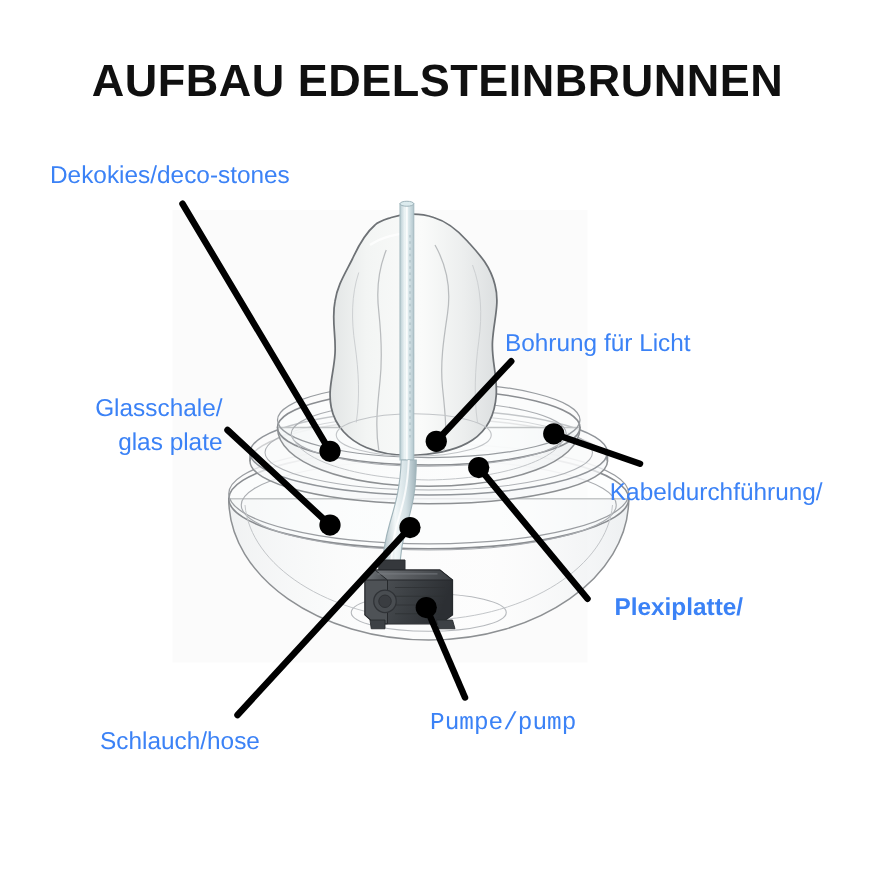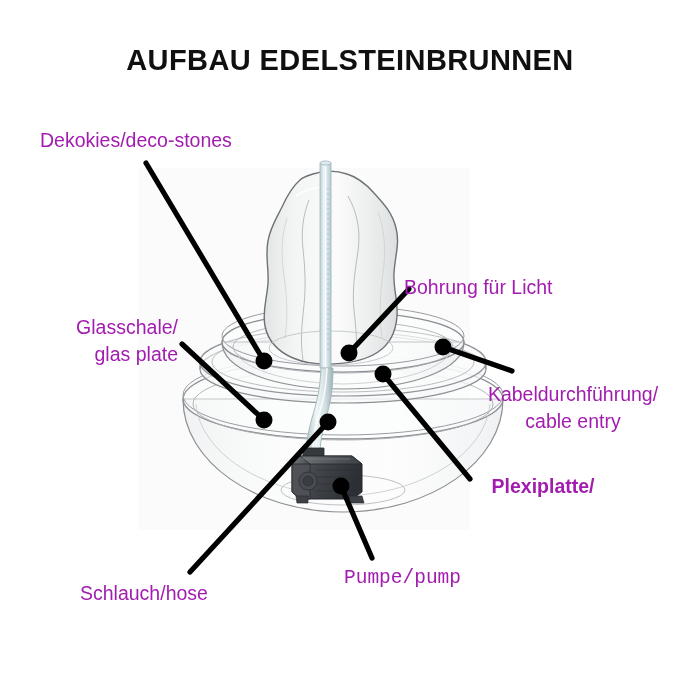--- a/index.html
+++ b/index.html
@@ -21,37 +21,37 @@
     width: 700px;
     height: 700px;
     background: #ffffff;
   }
   .title {
     position: absolute;
     left: 0;
     top: 44px;
     width: 700px;
     text-align: center;
-    font-size: 29px;
+    font-size: 36px;
     font-weight: bold;
     letter-spacing: 0.4px;
     color: #101010;
     font-family: "Liberation Sans", sans-serif;
   }
   .label {
     position: absolute;
     font-size: 19.5px;
     line-height: 27px;
-    color: #a21caf;
+    color: #3b82f6;
     white-space: pre;
     font-family: "Liberation Sans", sans-serif;
   }
   .lbl-deco      { left: 40px;  top: 127px; text-align: left; }
   .lbl-glass     { left: 52px;  top: 314px; text-align: right; width: 126px; }
-  .lbl-bohrung   { left: 404px; top: 262px; text-align: center; margin-top: 12px; }
+  .lbl-bohrung   { left: 404px; top: 262px; text-align: center; }
   .lbl-kabel     { left: 487px; top: 381px; text-align: center; width: 172px; }
   .lbl-plexi     { left: 473px; top: 473px; text-align: center; width: 140px; font-weight: bold; }
   .lbl-pumpe     { left: 344px; top: 565px; text-align: left; font-family: Liberation Mono, monospace; }
   .lbl-schlauch  { left: 80px;  top: 580px; text-align: center; }
 
   #artwork {
     position: absolute;
     left: 0; top: 0;
     width: 700px;
     height: 700px;
@@ -203,21 +203,21 @@
       <circle cx="328" cy="422" r="8.5"></circle>
     </g>
   </svg>
 
   <div class="label lbl-deco">Dekokies/deco-stones</div>
 
   <div class="label lbl-glass"><span>Glasschale/</span><br><span>glas plate</span></div>
 
   <div class="label lbl-bohrung">Bohrung für Licht</div>
 
-  <div class="label lbl-kabel"><span>Kabeldurchführung/</span><br><span>cable entry</span></div>
+  <div class="label lbl-kabel"><span>Kabeldurchführung/</span><br></div>
 
   <div class="label lbl-plexi"><span>Plexiplatte/</span><br></div>
 
   <div class="label lbl-pumpe">Pumpe/pump</div>
 
   <div class="label lbl-schlauch">Schlauch/hose</div>
 
 </div>
 
 </body></html>

